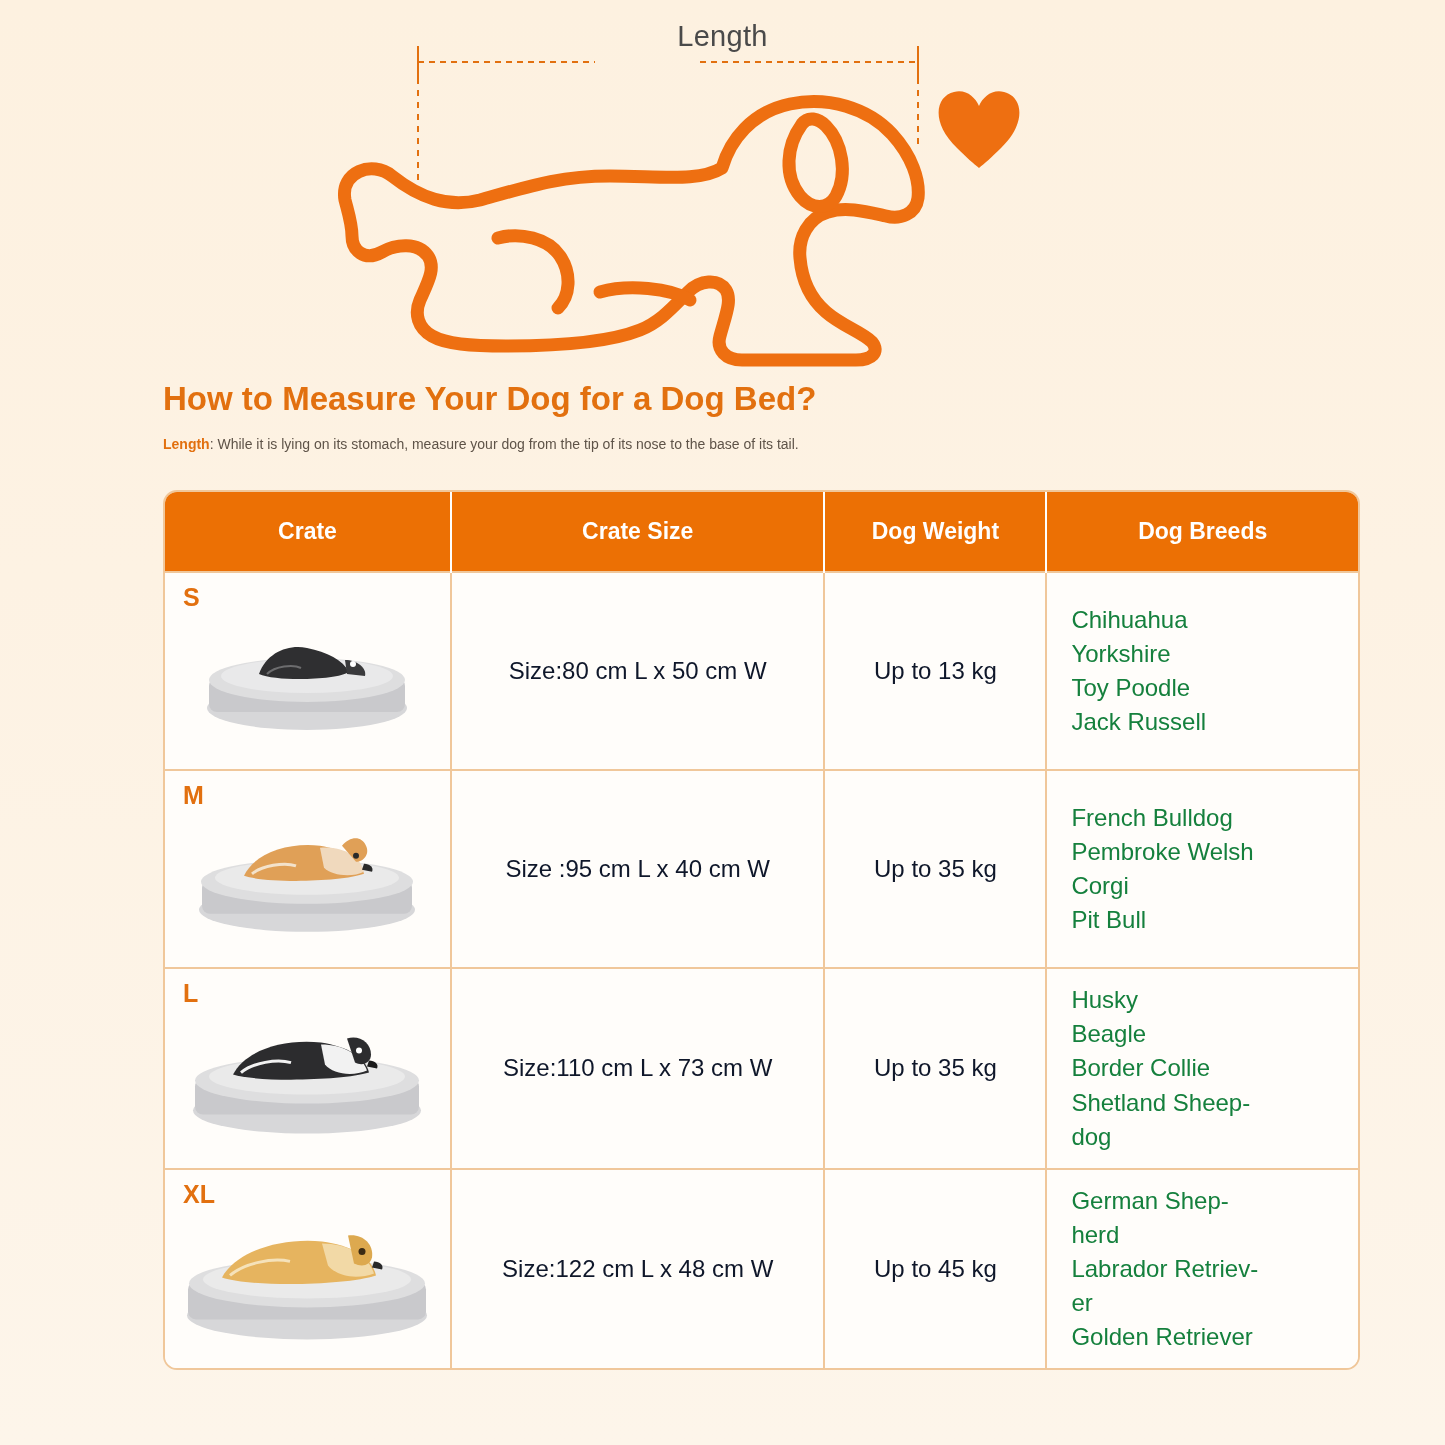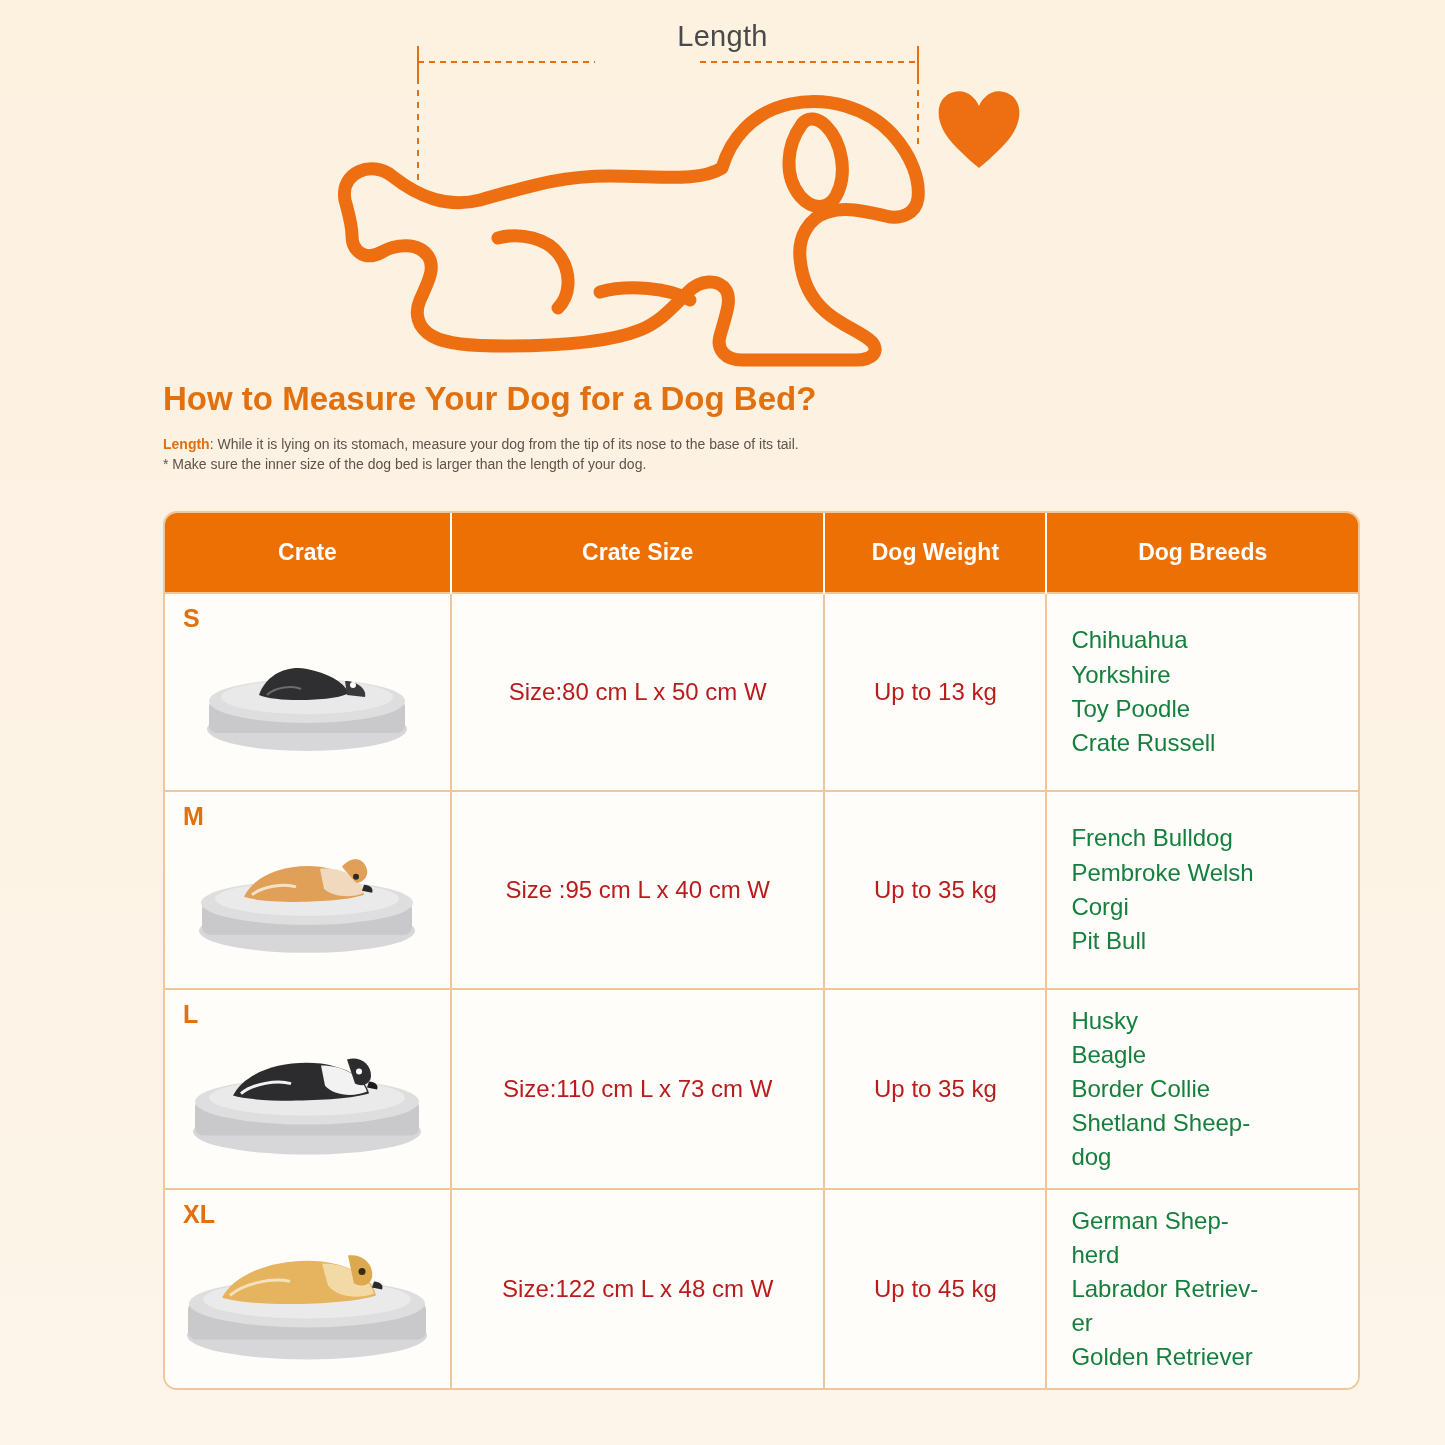--- a/index.html
+++ b/index.html
@@ -112,21 +112,21 @@
   }
   .bed-art {
     position: absolute;
     left: 50%;
     top: 50%;
     transform: translate(-50%, -44%);
   }
   .size-cell, .weight-cell {
     text-align: center;
     font-size: 24px;
-    color: #b91c1c;
+    color: #0f172a;
     padding: 10px 6px;
   }
   .breeds-cell {
     padding: 14px 10px 14px 24px;
     font-size: 24px;
     line-height: 1.42;
     color: #15803d;
   }
   .breeds-cell div { white-space: normal; }
 </style>
@@ -190,21 +190,20 @@
              C 992 157, 984 164, 979 168
              C 974 164, 966 157, 957 148 Z" fill="#ee6f11"></path>
   </svg>
 </div>
 
 <div class="howto">
   <div class="howto-title">How to Measure Your Dog for a Dog Bed?</div>
   <div class="howto-line">
     <span class="bold-orange">Length</span><span>:  While it is lying on its stomach, measure your dog from the tip of its nose to the base of its tail.</span>
   </div>
-  <div class="howto-line">* Make sure the inner size of the dog bed is larger than the length of your dog.</div>
 </div>
 
 <div class="table-wrap">
   <table>
     <colgroup>
       <col class="col-crate">
         <col class="col-size">
         <col class="col-weight">
         <col class="col-breeds">
     </colgroup>
@@ -231,21 +230,21 @@
             <circle cx="156" cy="48" r="3" fill="#ffffff"></circle>
             <path d="M70 58 C 78 50, 96 48, 104 52" stroke="#6c6c6e" stroke-width="2" fill="none"></path>
           </svg>
         </td>
         <td class="size-cell">Size:80 cm L x 50 cm W</td>
         <td class="weight-cell">Up to 13 kg</td>
         <td class="breeds-cell">
           <div>Chihuahua</div>
           <div>Yorkshire</div>
           <div>Toy Poodle</div>
-          <div>Crate Russell</div>
+          <div>Jack Russell</div>
         </td>
       </tr>
 
       <tr>
         <td class="crate-cell">
           <span class="crate-letter">M</span>
           <svg class="bed-art" width="230" height="130" viewBox="0 0 230 130">
             <ellipse cx="115" cy="98" rx="108" ry="22" fill="#d7d7d9"></ellipse>
             <rect x="10" y="68" width="210" height="34" rx="8" fill="#c9c9cc"></rect>
             <ellipse cx="115" cy="70" rx="106" ry="22" fill="#dededf"></ellipse>

